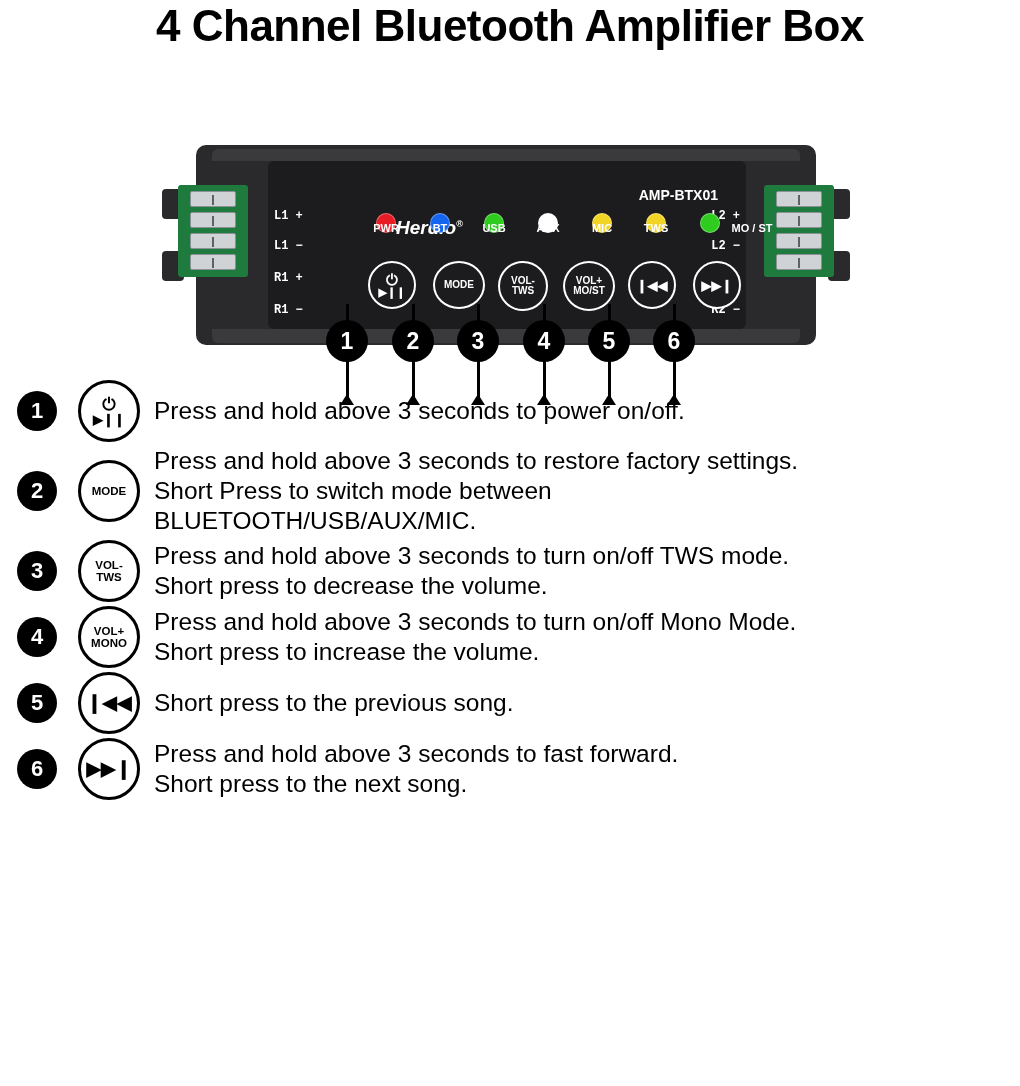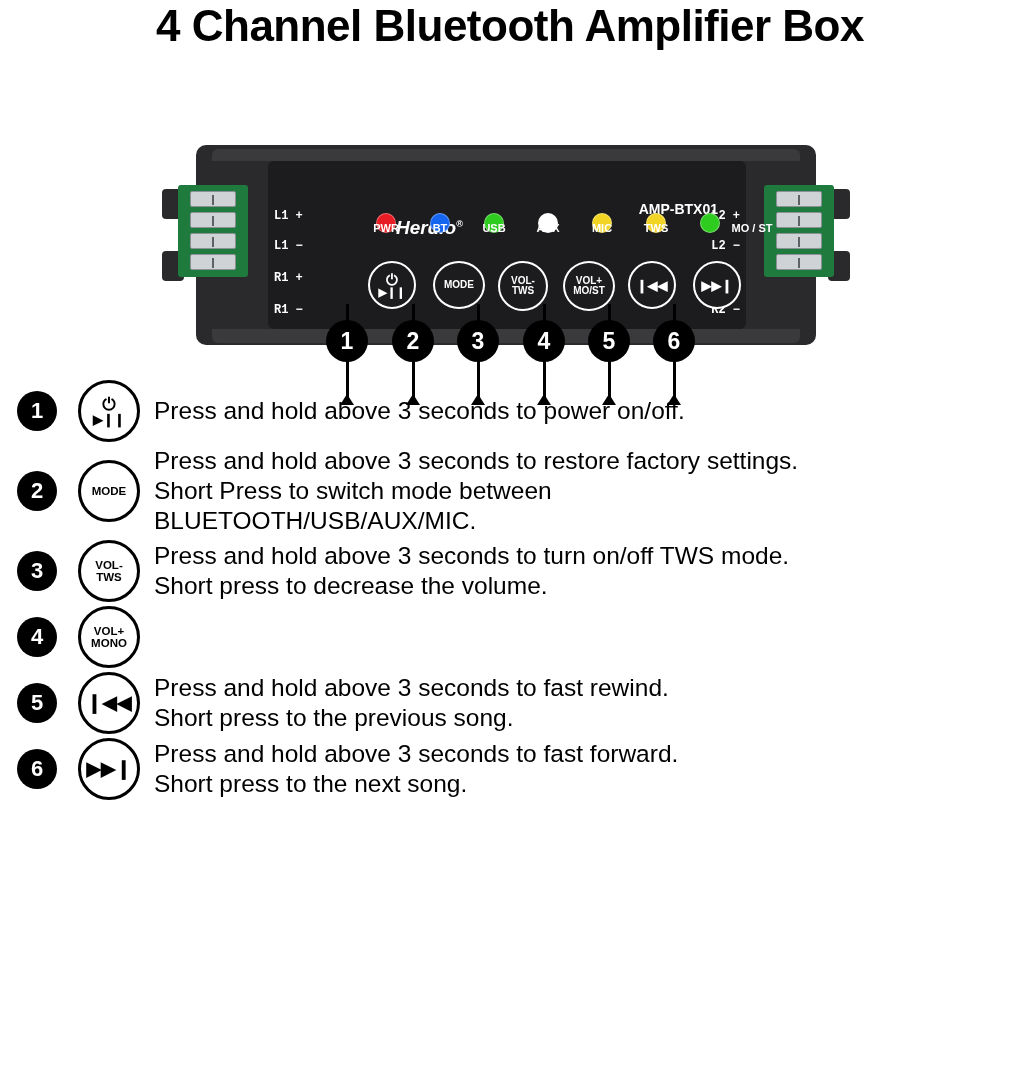--- a/index.html
+++ b/index.html
@@ -75,21 +75,21 @@
     color: #ffffff;
     font-size: 19px;
     font-weight: bold;
     font-style: italic;
     margin-top: 34px;
   }
   .brand sup { font-size: 9px; font-style: normal; vertical-align: super; }
   .model {
     position: absolute;
     right: 28px;
-    top: 40px;
+    top: 26px;
     color: #ffffff;
     font-size: 14px;
     font-weight: bold;
   }
 
   
   .terminal {
     position: absolute;
     top: 40px;
     width: 70px;
@@ -421,33 +421,36 @@
   <div class="row">
     <div class="row-num">
       <div class="bubble-sm">4</div>
     </div>
     <div class="row-icon">
       <div class="icon-circle small-text">
         <span>VOL+</span>
         <span>MONO</span>
       </div>
     </div>
+    <div class="row-text">
+      <div>Press and hold above 3 seconds to turn on/off Mono Mode.</div>
+      <div>Short press to increase the volume.</div>
+    </div>
   </div>
 
   <div class="row">
     <div class="row-num">
       <div class="bubble-sm">5</div>
     </div>
     <div class="row-icon">
       <div class="icon-circle">
         <span style="font-size:19px">❙◀◀</span>
       </div>
     </div>
     <div class="row-text">
-      <div>Press and hold above 3 seconds to fast rewind.</div>
       <div>Short press to the previous song.</div>
     </div>
   </div>
 
   <div class="row">
     <div class="row-num">
       <div class="bubble-sm">6</div>
     </div>
     <div class="row-icon">
       <div class="icon-circle">

